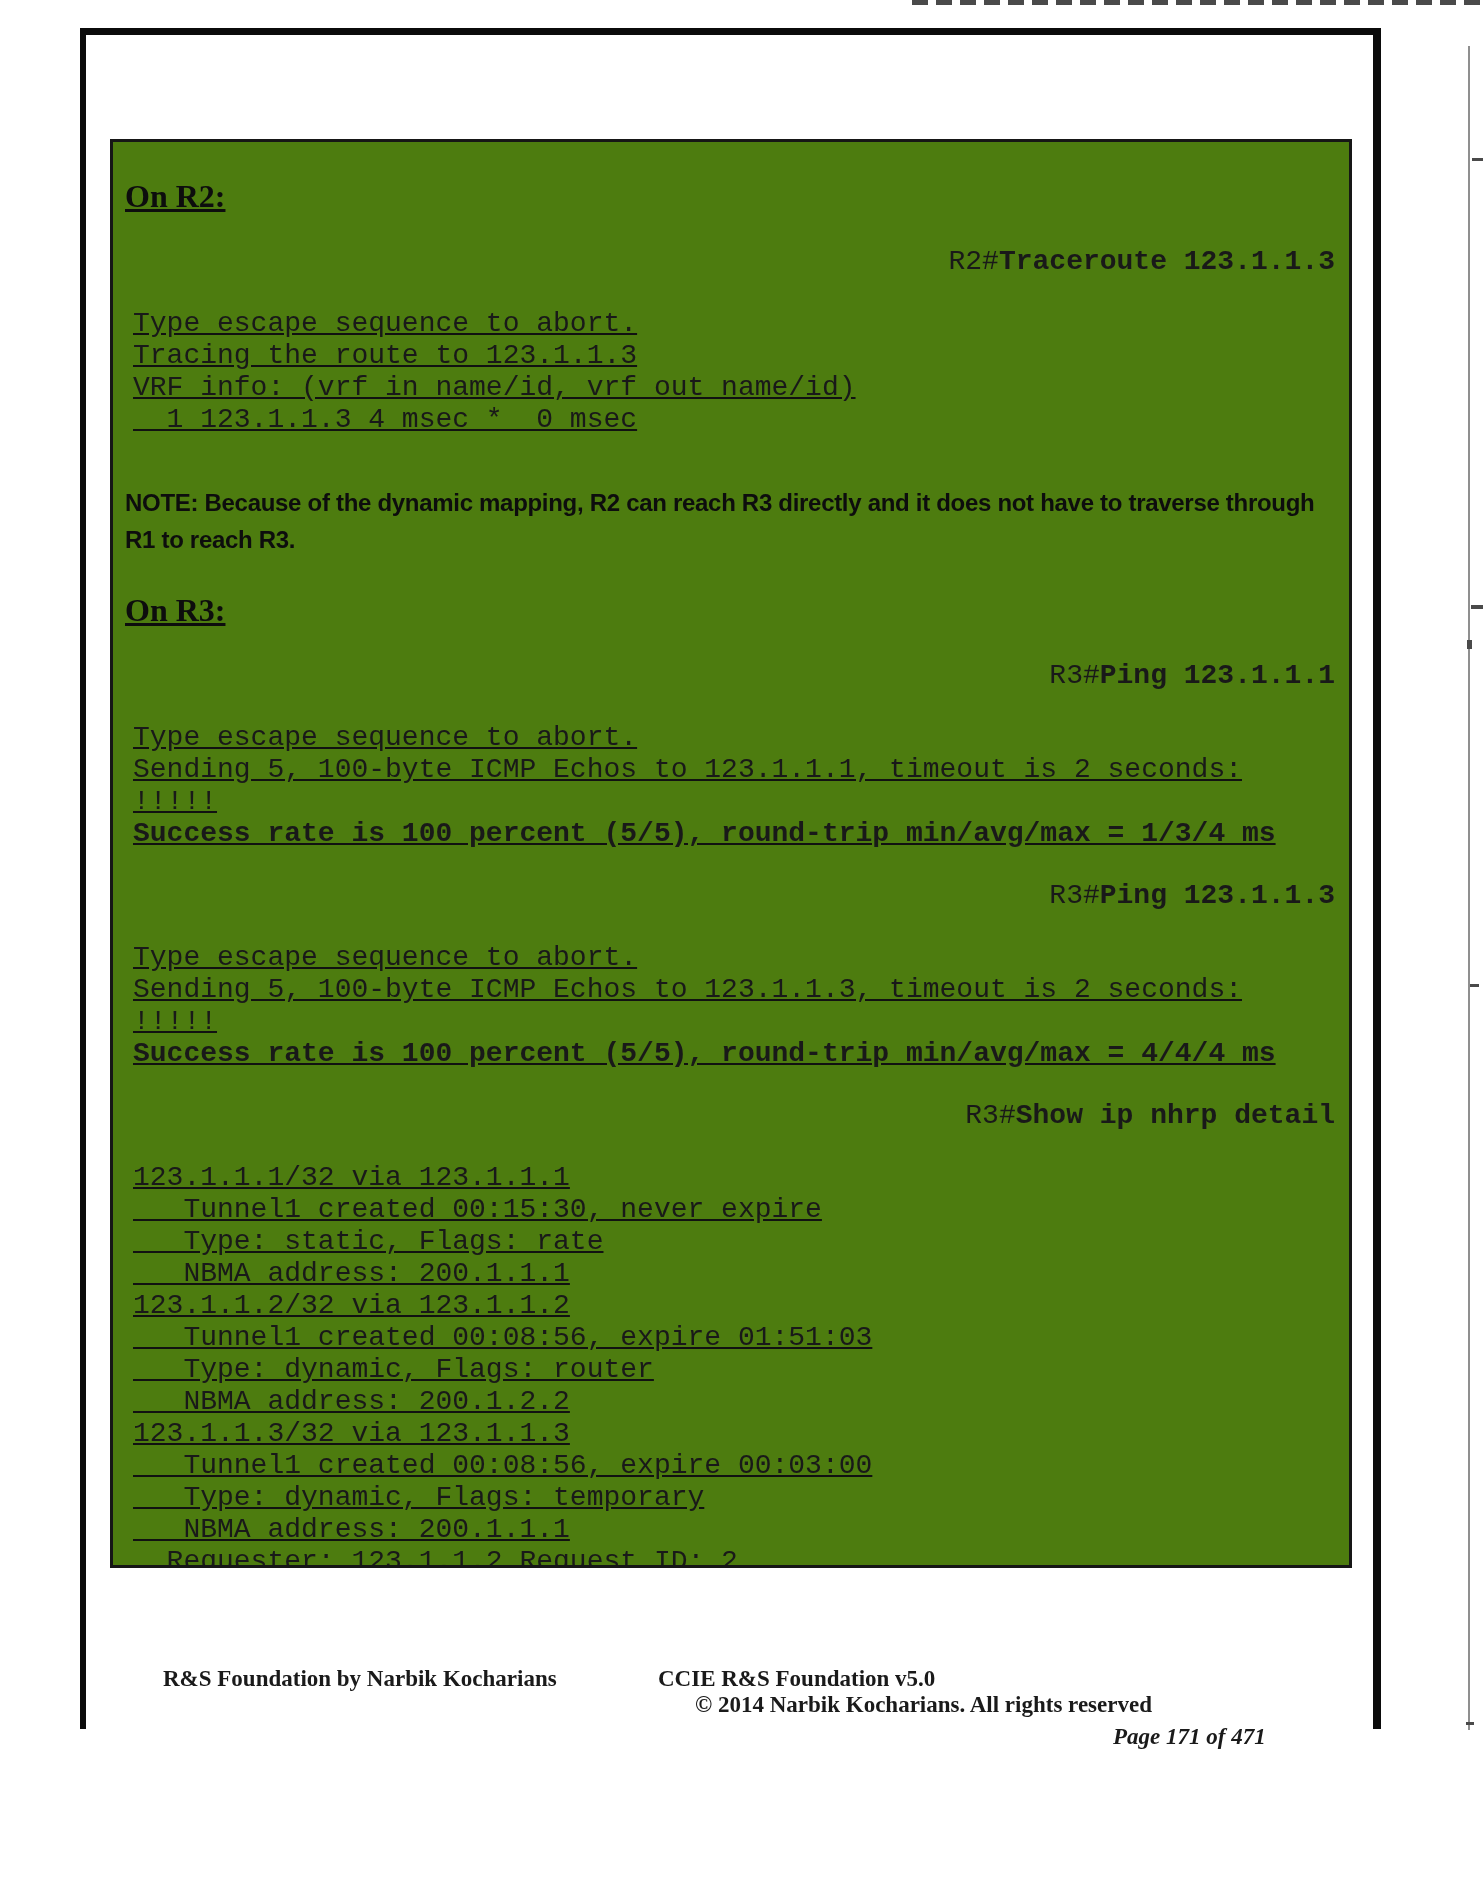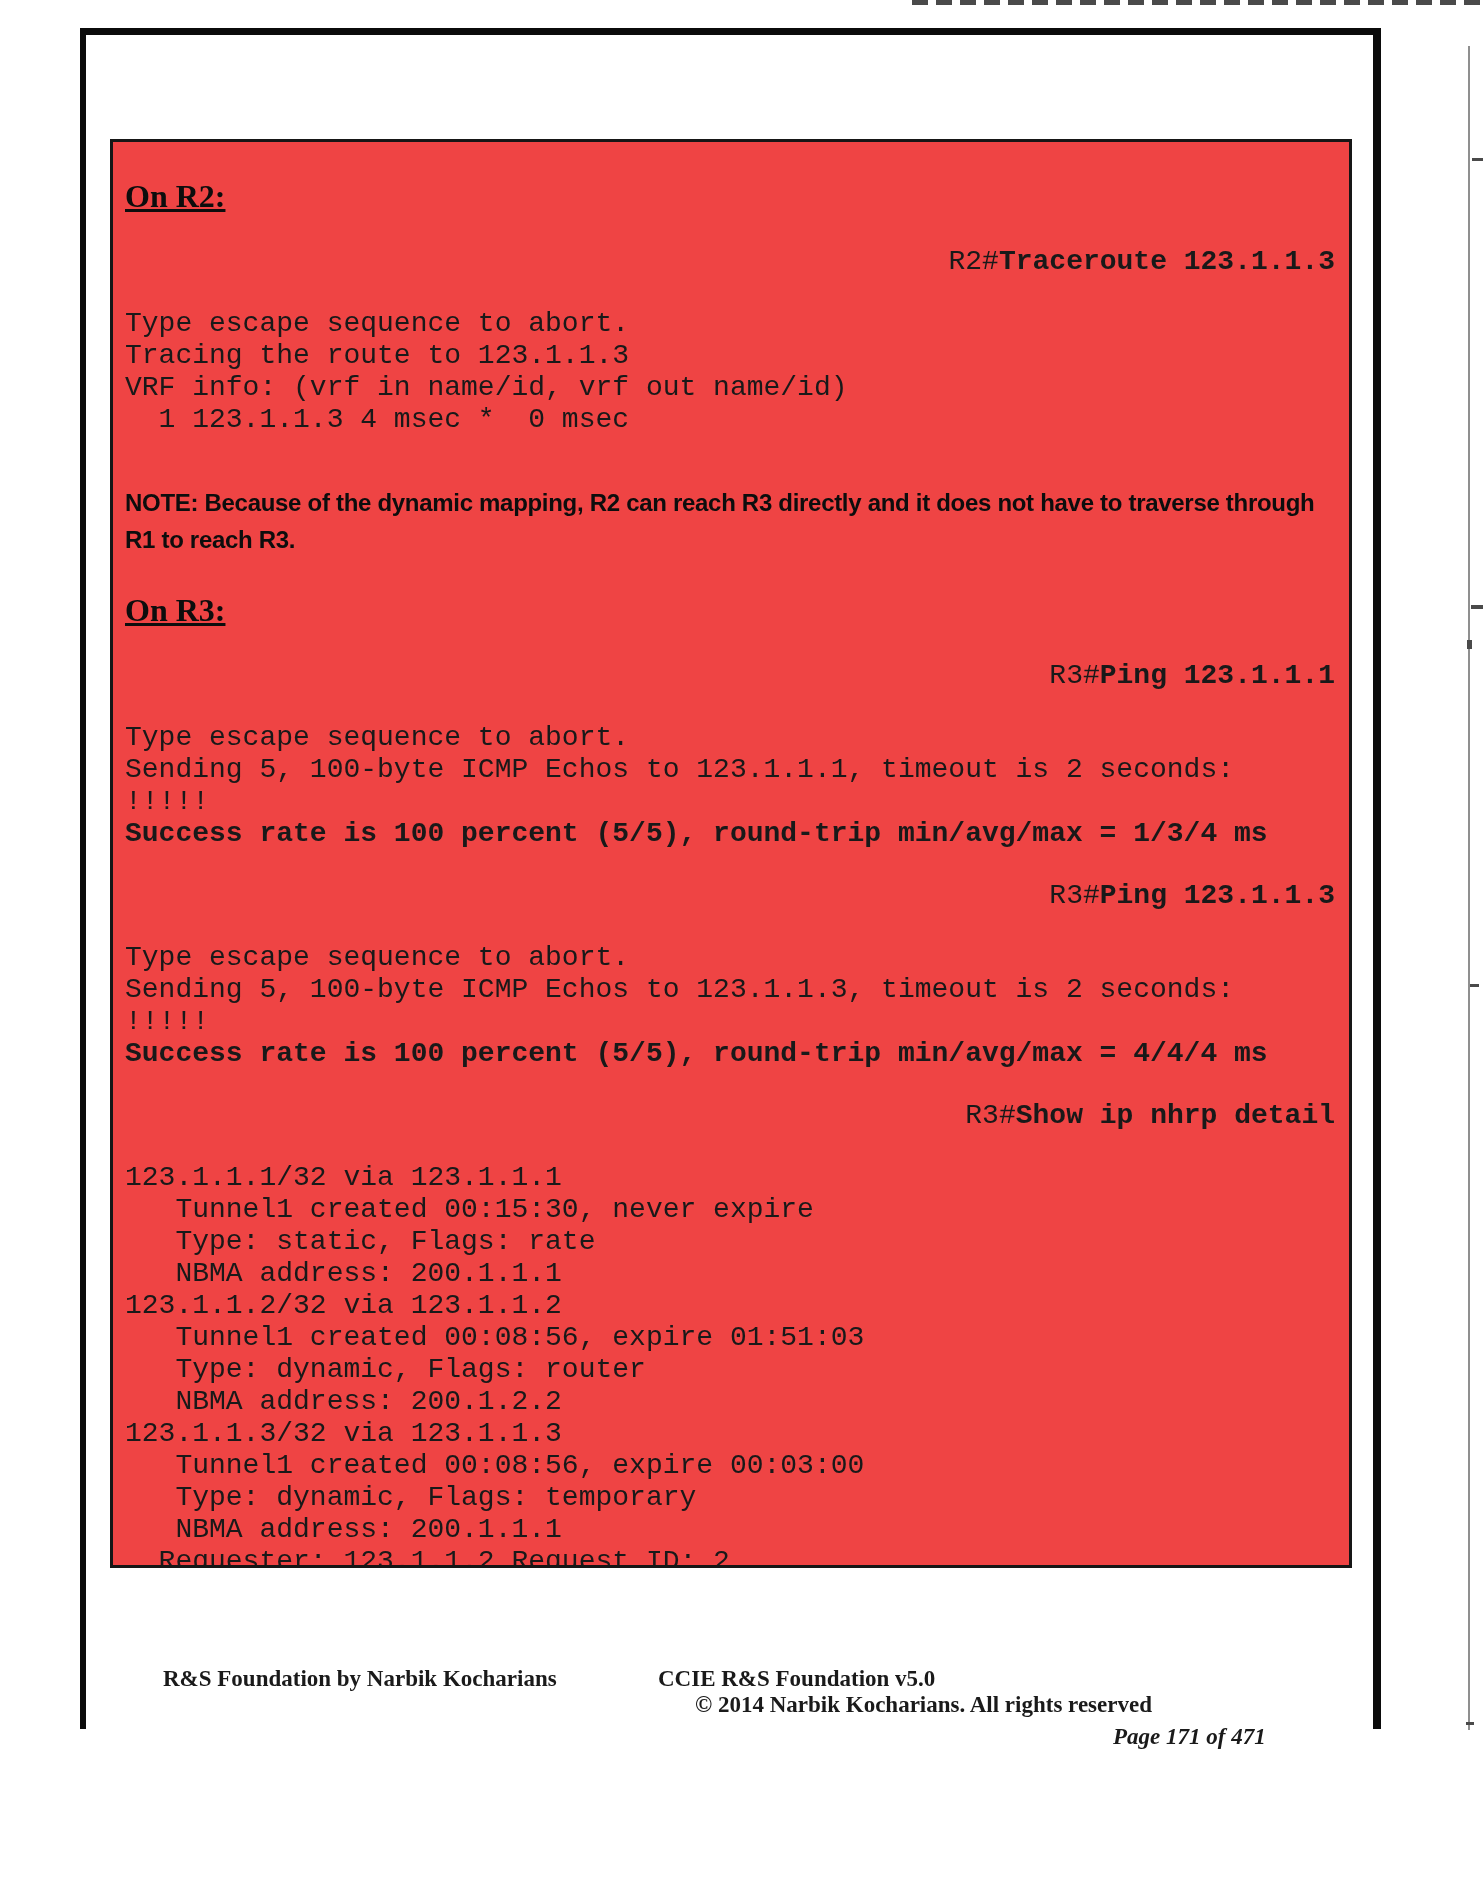--- a/index.html
+++ b/index.html
@@ -35,21 +35,21 @@
     border-top: 7px solid #0b0b0b;
     border-left: 6px solid #0b0b0b;
     border-right: 8px solid #0b0b0b;
   }
 
   
   .inner-box {
     position: absolute; left: 110px; top: 139px;
     width: 1236px; height: 1423px;
     border: 3px solid #161616;
-    background: #ef4444;
+    background: #4d7c0f;
     overflow: hidden;
   }
   .inner-content { padding: 8px 14px 0 12px; }
 
   .heading {
     font-family: "Liberation Serif", serif;
     font-weight: bold;
     font-size: 32px;
     line-height: 40px;
     text-decoration: underline;
@@ -58,21 +58,21 @@
   }
   .mono {
     font-family: "Liberation Mono", monospace;
     font-size: 28px;
     line-height: 32px;
     white-space: pre;
     color: #191919;
   }
   .cmd { margin: 30px 0; text-align: right; }
   .cmd .cmd-text { font-weight: bold; }
-  .out-block { margin: 30px 0; }
+  .out-block { margin: 30px 8px; text-decoration: underline; }
   .out-block.tight { margin-top: 20px; }
   .mono .bold, .mono.bold { font-weight: bold; }
   .note {
     font-weight: bold;
     font-size: 24px;
     line-height: 37px;
     letter-spacing: -0.3px;
     color: #0d0d0d;
     margin: 48px 0 32px 0;
   }

